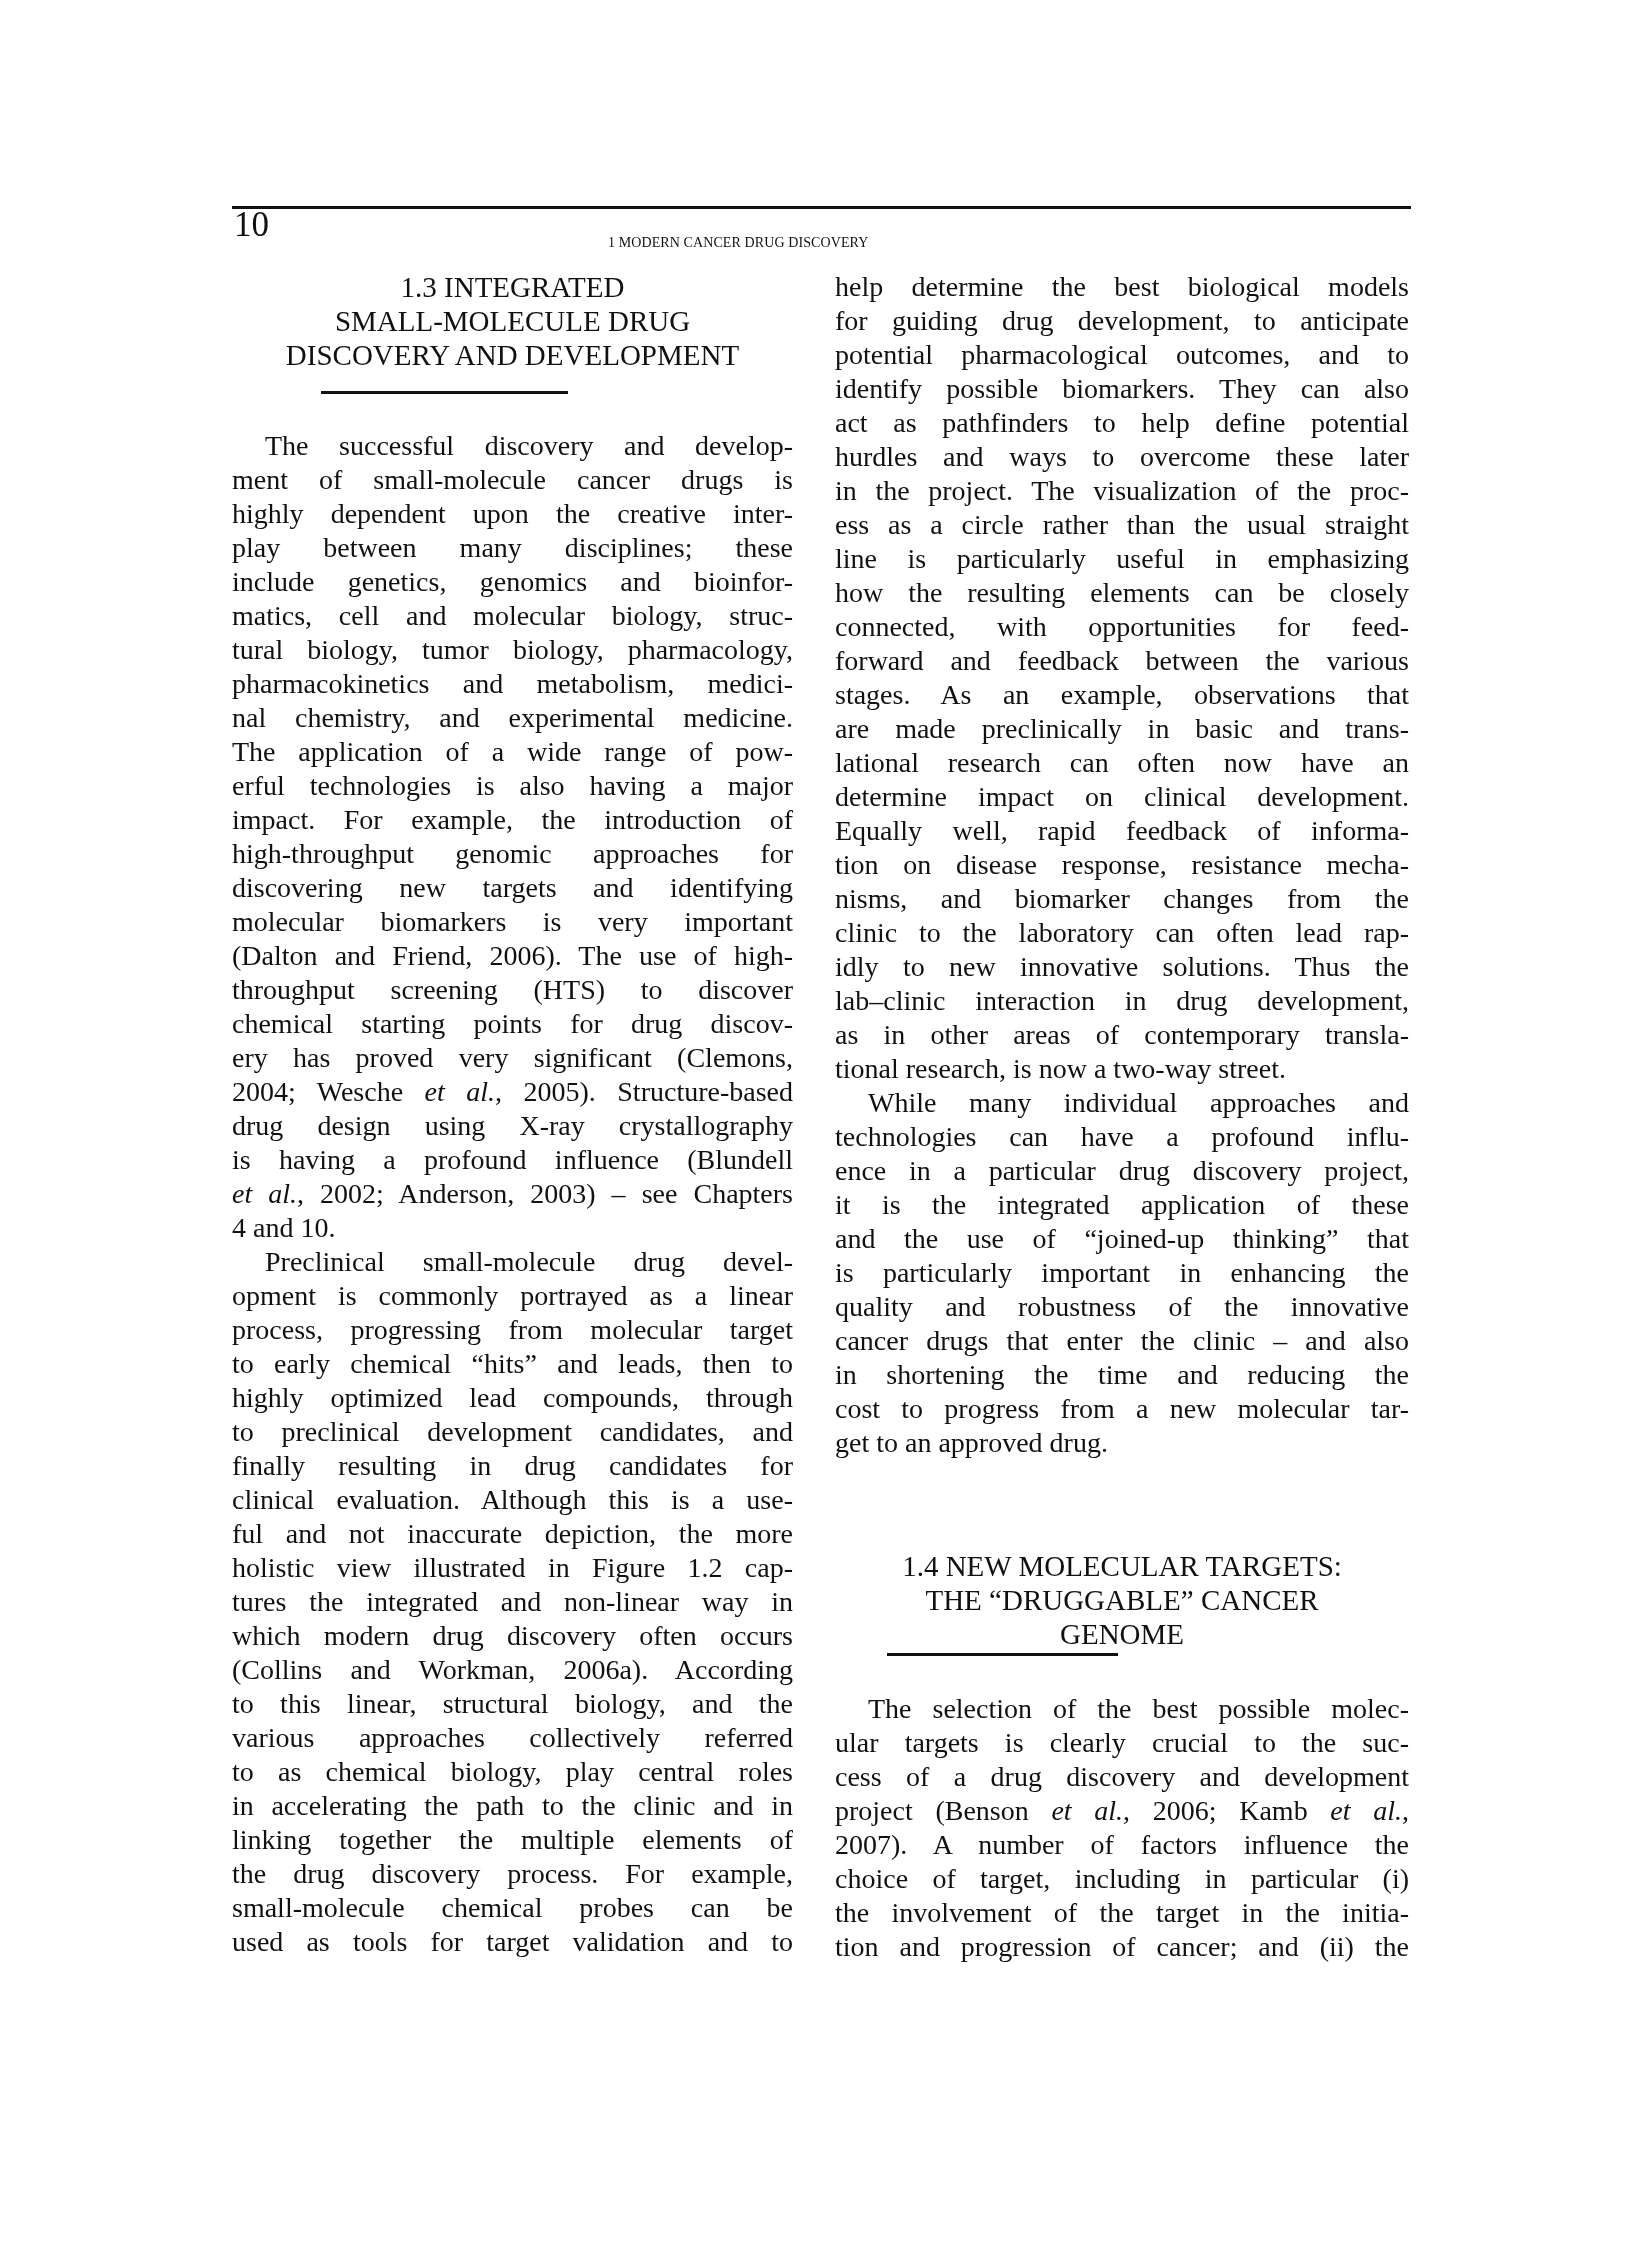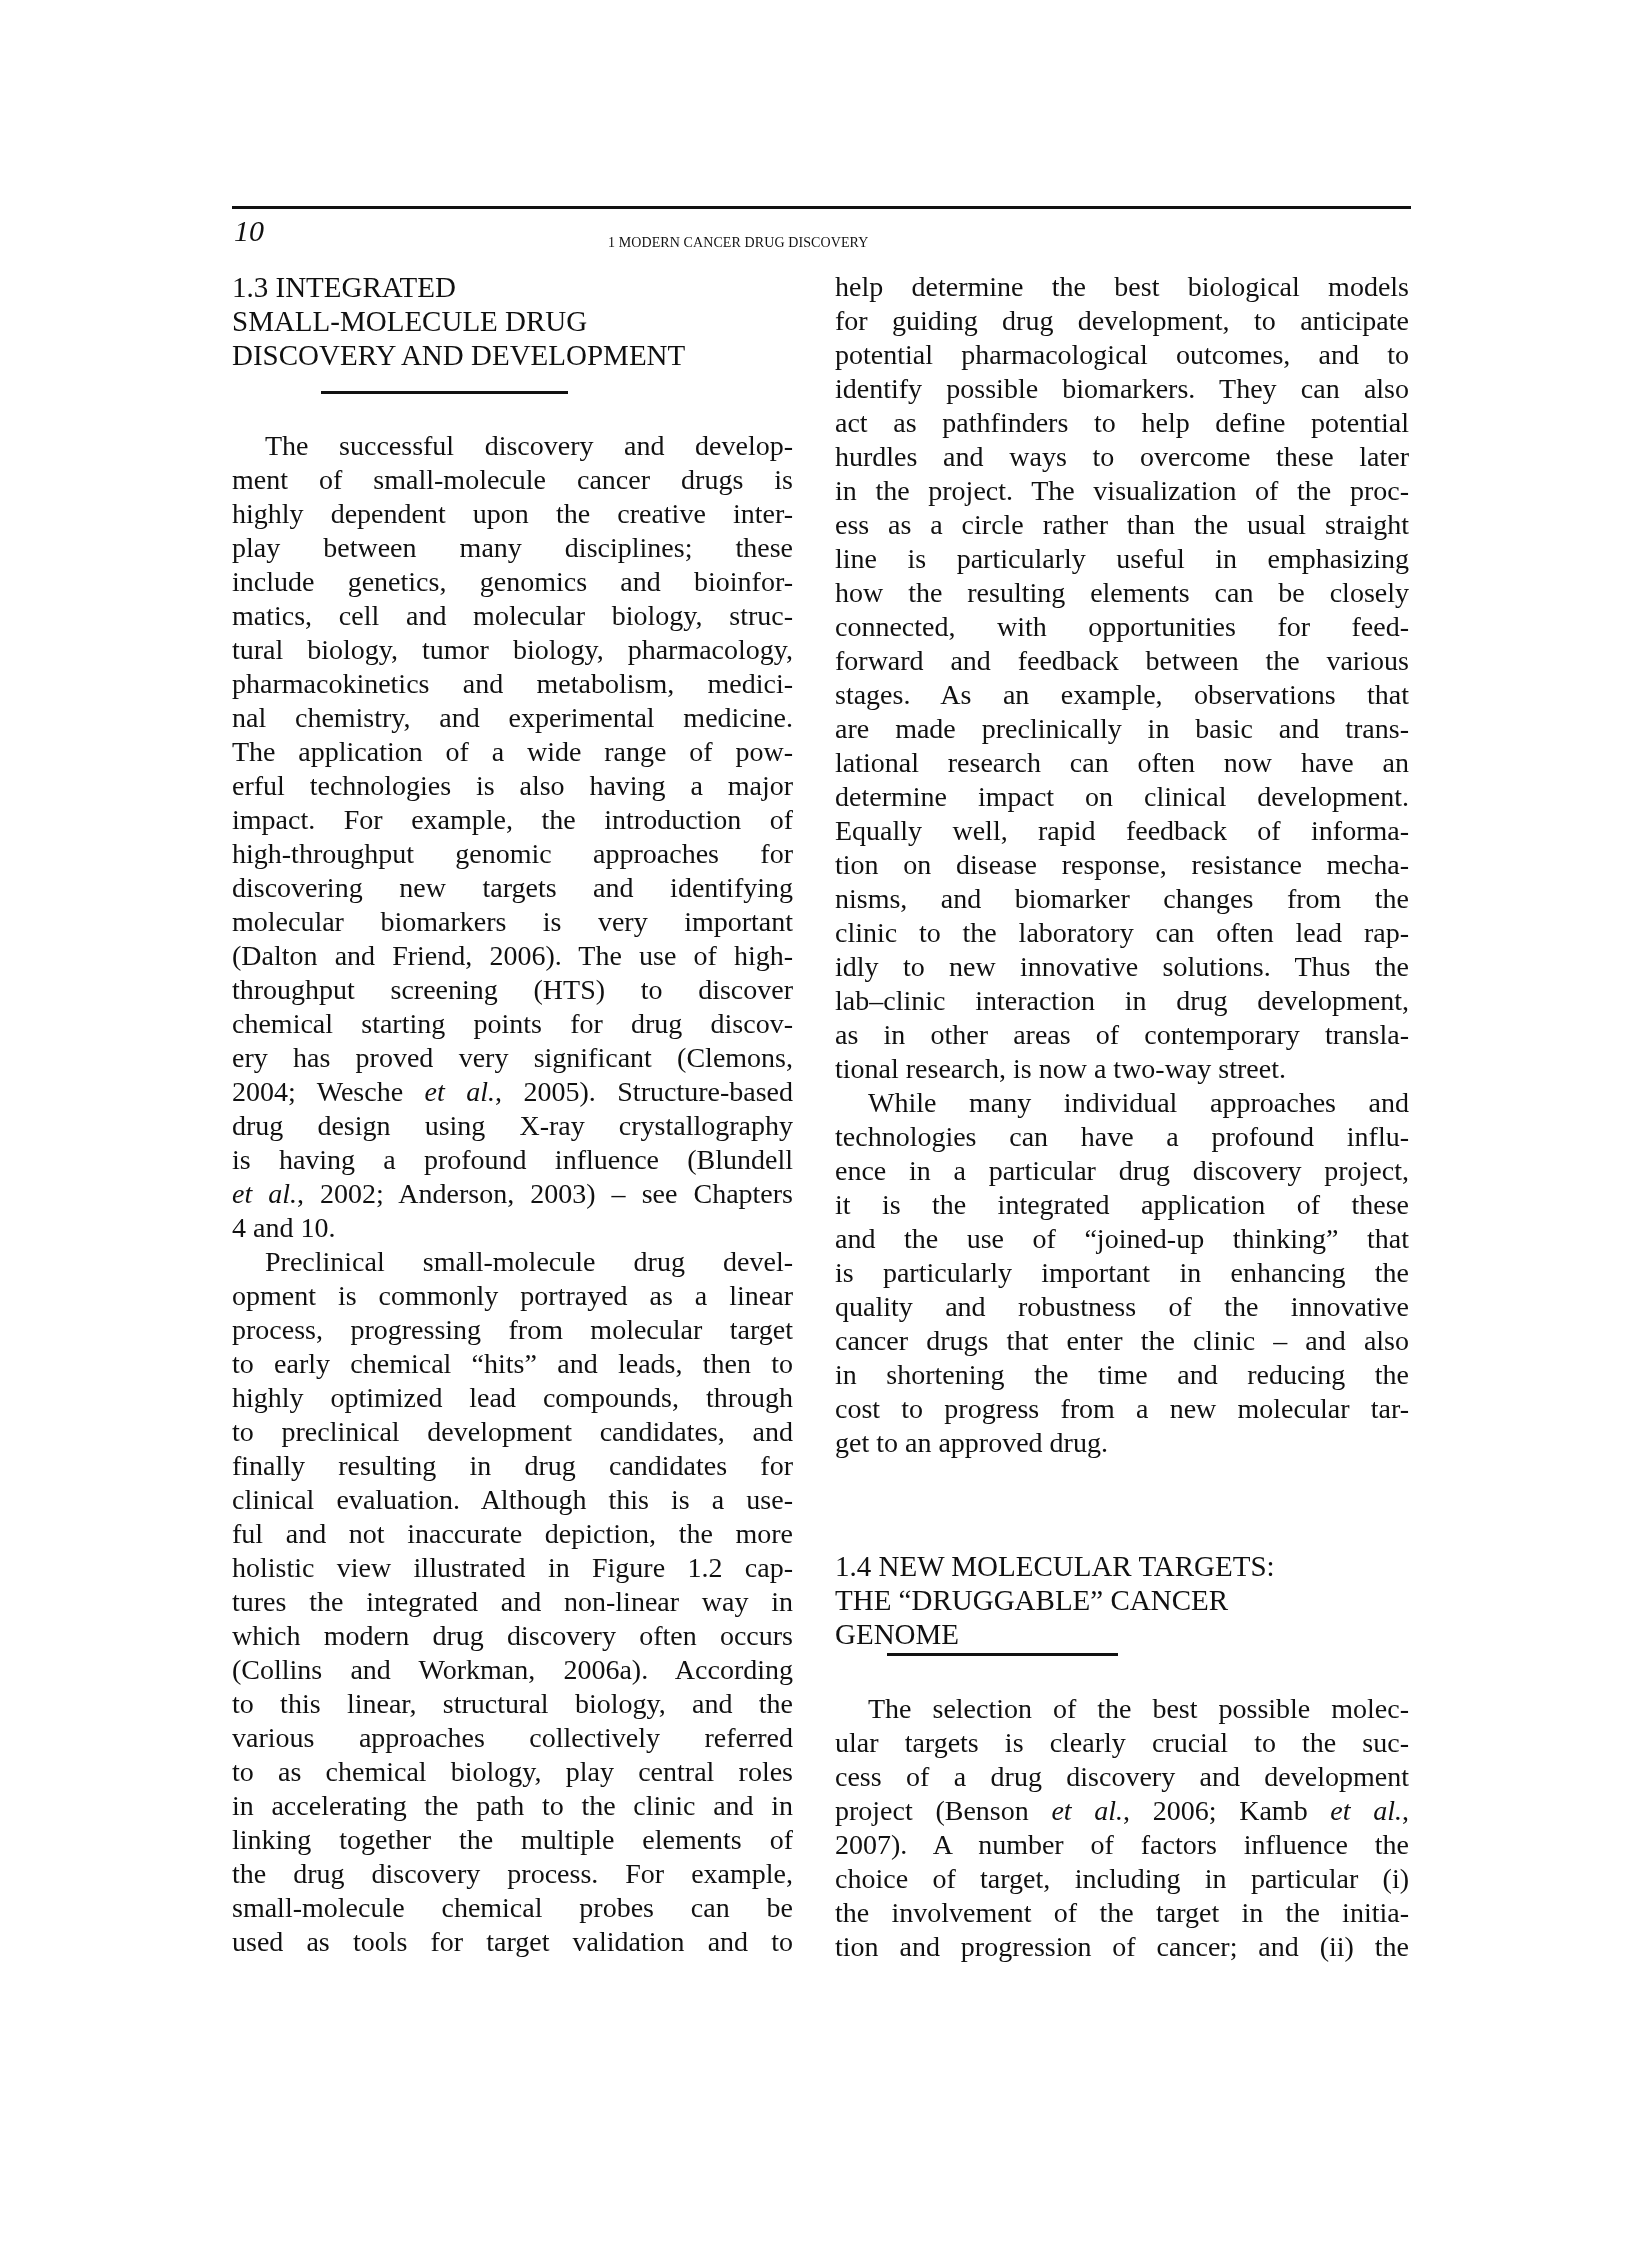--- a/index.html
+++ b/index.html
@@ -1,24 +1,24 @@
 <!DOCTYPE html>
 <html style="font-size:11px"><head>
 <meta charset="utf-8">
 <style>
   html, body { margin: 0; padding: 0; background: #ffffff; }
   body { width: 1647px; height: 2261px; position: relative; overflow: hidden;
          font-family: "Liberation Serif", "DejaVu Serif", serif; color: #111; }
   .rule-top { position: absolute; left: 232px; top: 206px; width: 1179px; height: 2.7px; background: #111; }
-  .page-num { position: absolute; left: 234px; top: 212px; font-size: 30px; line-height: 38px; font-style: italic; }
+  .page-num { position: absolute; left: 234px; top: 206px; font-size: 35px; line-height: 38px; }
   .running-head { position: absolute; left: 608px; top: 204px; font-size: 14px; line-height: 22px; letter-spacing: 0.1px; margin-top: 28px; }
   .col { position: absolute; top: 0; }
   .col-left { left: 232px; width: 561px; }
   .col-right { left: 835px; width: 574px; }
-  .heading { position: absolute; left: 0; width: 100%; font-size: 29px; line-height: 34px; }
+  .heading { position: absolute; left: 0; width: 100%; text-align: center; font-size: 29px; line-height: 34px; }
   .heading .hline { display: block; white-space: nowrap; }
   .heading-rule { position: absolute; height: 2.7px; background: #111; }
   .body-lines { position: absolute; left: 0; width: 100%; }
   .line { display: block; height: 34px; line-height: 34px; font-size: 28px; white-space: nowrap;
           text-align: justify; text-align-last: justify; overflow: hidden; }
   .line.last { text-align-last: left; }
   .line.indent { padding-left: 33px; }
   .line i { font-style: italic; }
 </style>
 </head>

